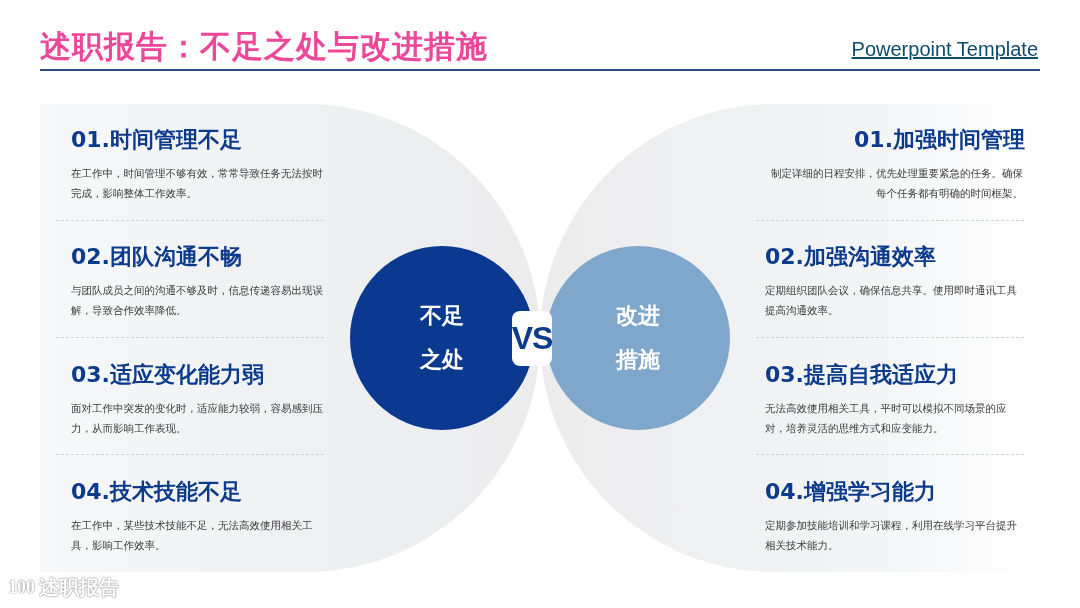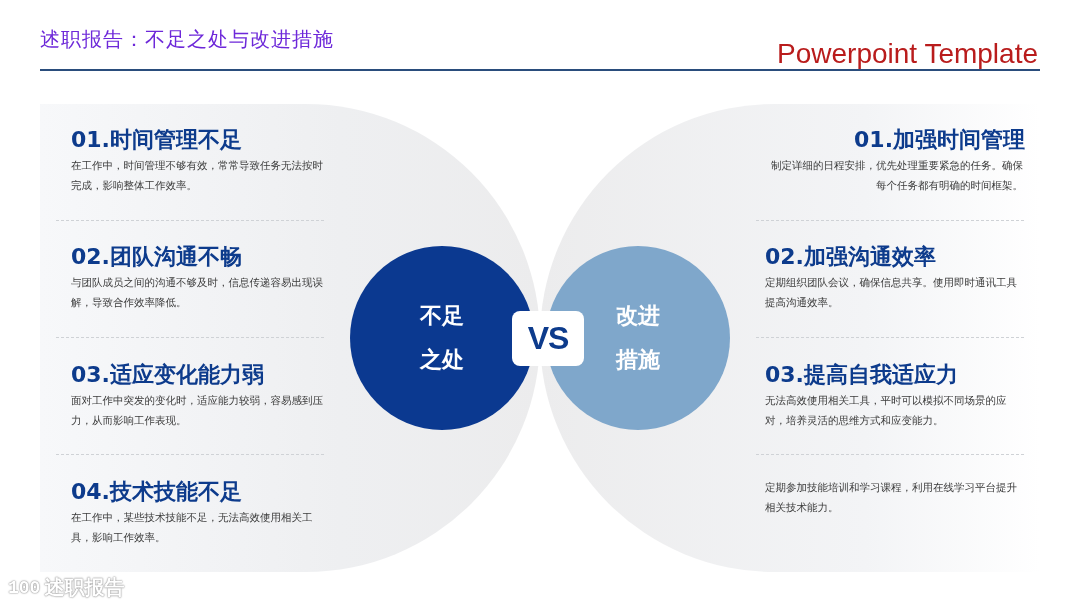--- a/index.html
+++ b/index.html
@@ -3,26 +3,26 @@
 <meta charset="utf-8">
 <style>
   html, body { margin: 0; padding: 0; }
   body {
     width: 1080px; height: 608px; position: relative; overflow: hidden;
     background: #ffffff;
     font-family: "DejaVu Sans", "Liberation Sans", sans-serif;
   }
   .title {
     position: absolute; left: 40px; top: 26px;
-    font-size: 20px; font-weight: normal; color: #6d28d9; letter-spacing: 1px;
+    font-size: 31px; font-weight: bold; color: #ec4899; letter-spacing: 1px;
   }
   .subtitle {
     position: absolute; right: 42px; top: 38px;
     font-family: "Liberation Sans", sans-serif;
-    font-size: 28px; color: #b91c1c;
+    font-size: 20px; color: #0c4a6e; text-decoration: underline;
   }
   .header-rule {
     position: absolute; left: 40px; top: 69px; width: 1000px; height: 2px;
     background: #2a4d7c;
   }
   .bg-left {
     position: absolute; left: 40px; top: 104px; width: 500px; height: 468px;
     border-radius: 0 234px 234px 0;
     background: linear-gradient(90deg, #f7f8fa 0%, #eeeff1 60%, #ececed 100%);
     overflow: hidden;
@@ -34,48 +34,48 @@
   .bg-right {
     position: absolute; left: 540px; top: 104px; width: 500px; height: 468px;
     border-radius: 234px 0 0 234px;
     background: linear-gradient(270deg, #ffffff 0%, #f3f4f6 35%, #ececed 100%);
   }
   .item { position: absolute; width: 260px; }
   .item .head {
     font-size: 22px; font-weight: bold; color: #0d3b8c; white-space: nowrap;
   }
   .item .desc {
-    font-size: 10.5px; line-height: 20px; color: #3b3b3b;
+    margin-top: 8px; font-size: 10.5px; line-height: 20px; color: #3b3b3b;
     width: 258px;
   }
   .divider {
     position: absolute; height: 0; border-top: 1.5px dashed #cfd2d6; width: 268px;
   }
   .circle {
     position: absolute; width: 184px; height: 184px; border-radius: 50%;
     display: flex; align-items: center; justify-content: center; text-align: center;
     color: #ffffff; font-size: 22px; font-weight: bold; line-height: 44px;
   }
   .circle-left { left: 350px; top: 246px; background: #0b3990; }
   .circle-right { left: 546px; top: 246px; background: #7fa7cb; align-items: center; }
   .circle span { display: block; width: 90px; }
   .vs {
-    position: absolute; left: 512px; top: 311px; width: 72px; height: 55px;
+    position: absolute; left: 512px; top: 311px; width: 40px; height: 55px;
     background: #ffffff; border-radius: 8px;
     display: flex; align-items: center; justify-content: center;
     font-family: "Liberation Sans", sans-serif;
     font-size: 32px; font-weight: bold; color: #0d3b8c; letter-spacing: -1px;
   }
   .watermark {
     position: absolute; left: 8px; top: 574px; display: flex; align-items: center; gap: 4px;
     color: #ffffff; font-size: 20px; font-weight: bold;
     text-shadow: 0 0 2px #8a8a8a, 0 0 1px #8a8a8a;
   }
   .watermark .logo {
-    font-family: Liberation Mono, monospace; font-size: 18px; font-weight: bold;
+    font-family: Liberation Serif, serif; font-size: 18px; font-weight: bold;
   }
 </style>
 </head>
 <body>
 
 <div class="title">述职报告：不足之处与改进措施</div>
 <div class="subtitle">Powerpoint Template</div>
 <div class="header-rule"></div>
 
 <div class="bg-left"></div>
@@ -116,20 +116,21 @@
 </div>
 <div class="divider" style="left:756px; top:337px;"></div>
 
 <div class="item" style="left:765px; top:360px;">
   <div class="head">03.提高自我适应力</div>
   <div class="desc">无法高效使用相关工具，平时可以模拟不同场景的应对，培养灵活的思维方式和应变能力。</div>
 </div>
 <div class="divider" style="left:756px; top:454px;"></div>
 
 <div class="item" style="left:765px; top:477px;">
+  <div class="head">04.增强学习能力</div>
   <div class="desc">定期参加技能培训和学习课程，利用在线学习平台提升相关技术能力。</div>
 </div>
 
 <div class="circle circle-left">
   <div>
     <span>不足</span>
     <span>之处</span>
   </div>
 </div>
 <div class="circle circle-right">

